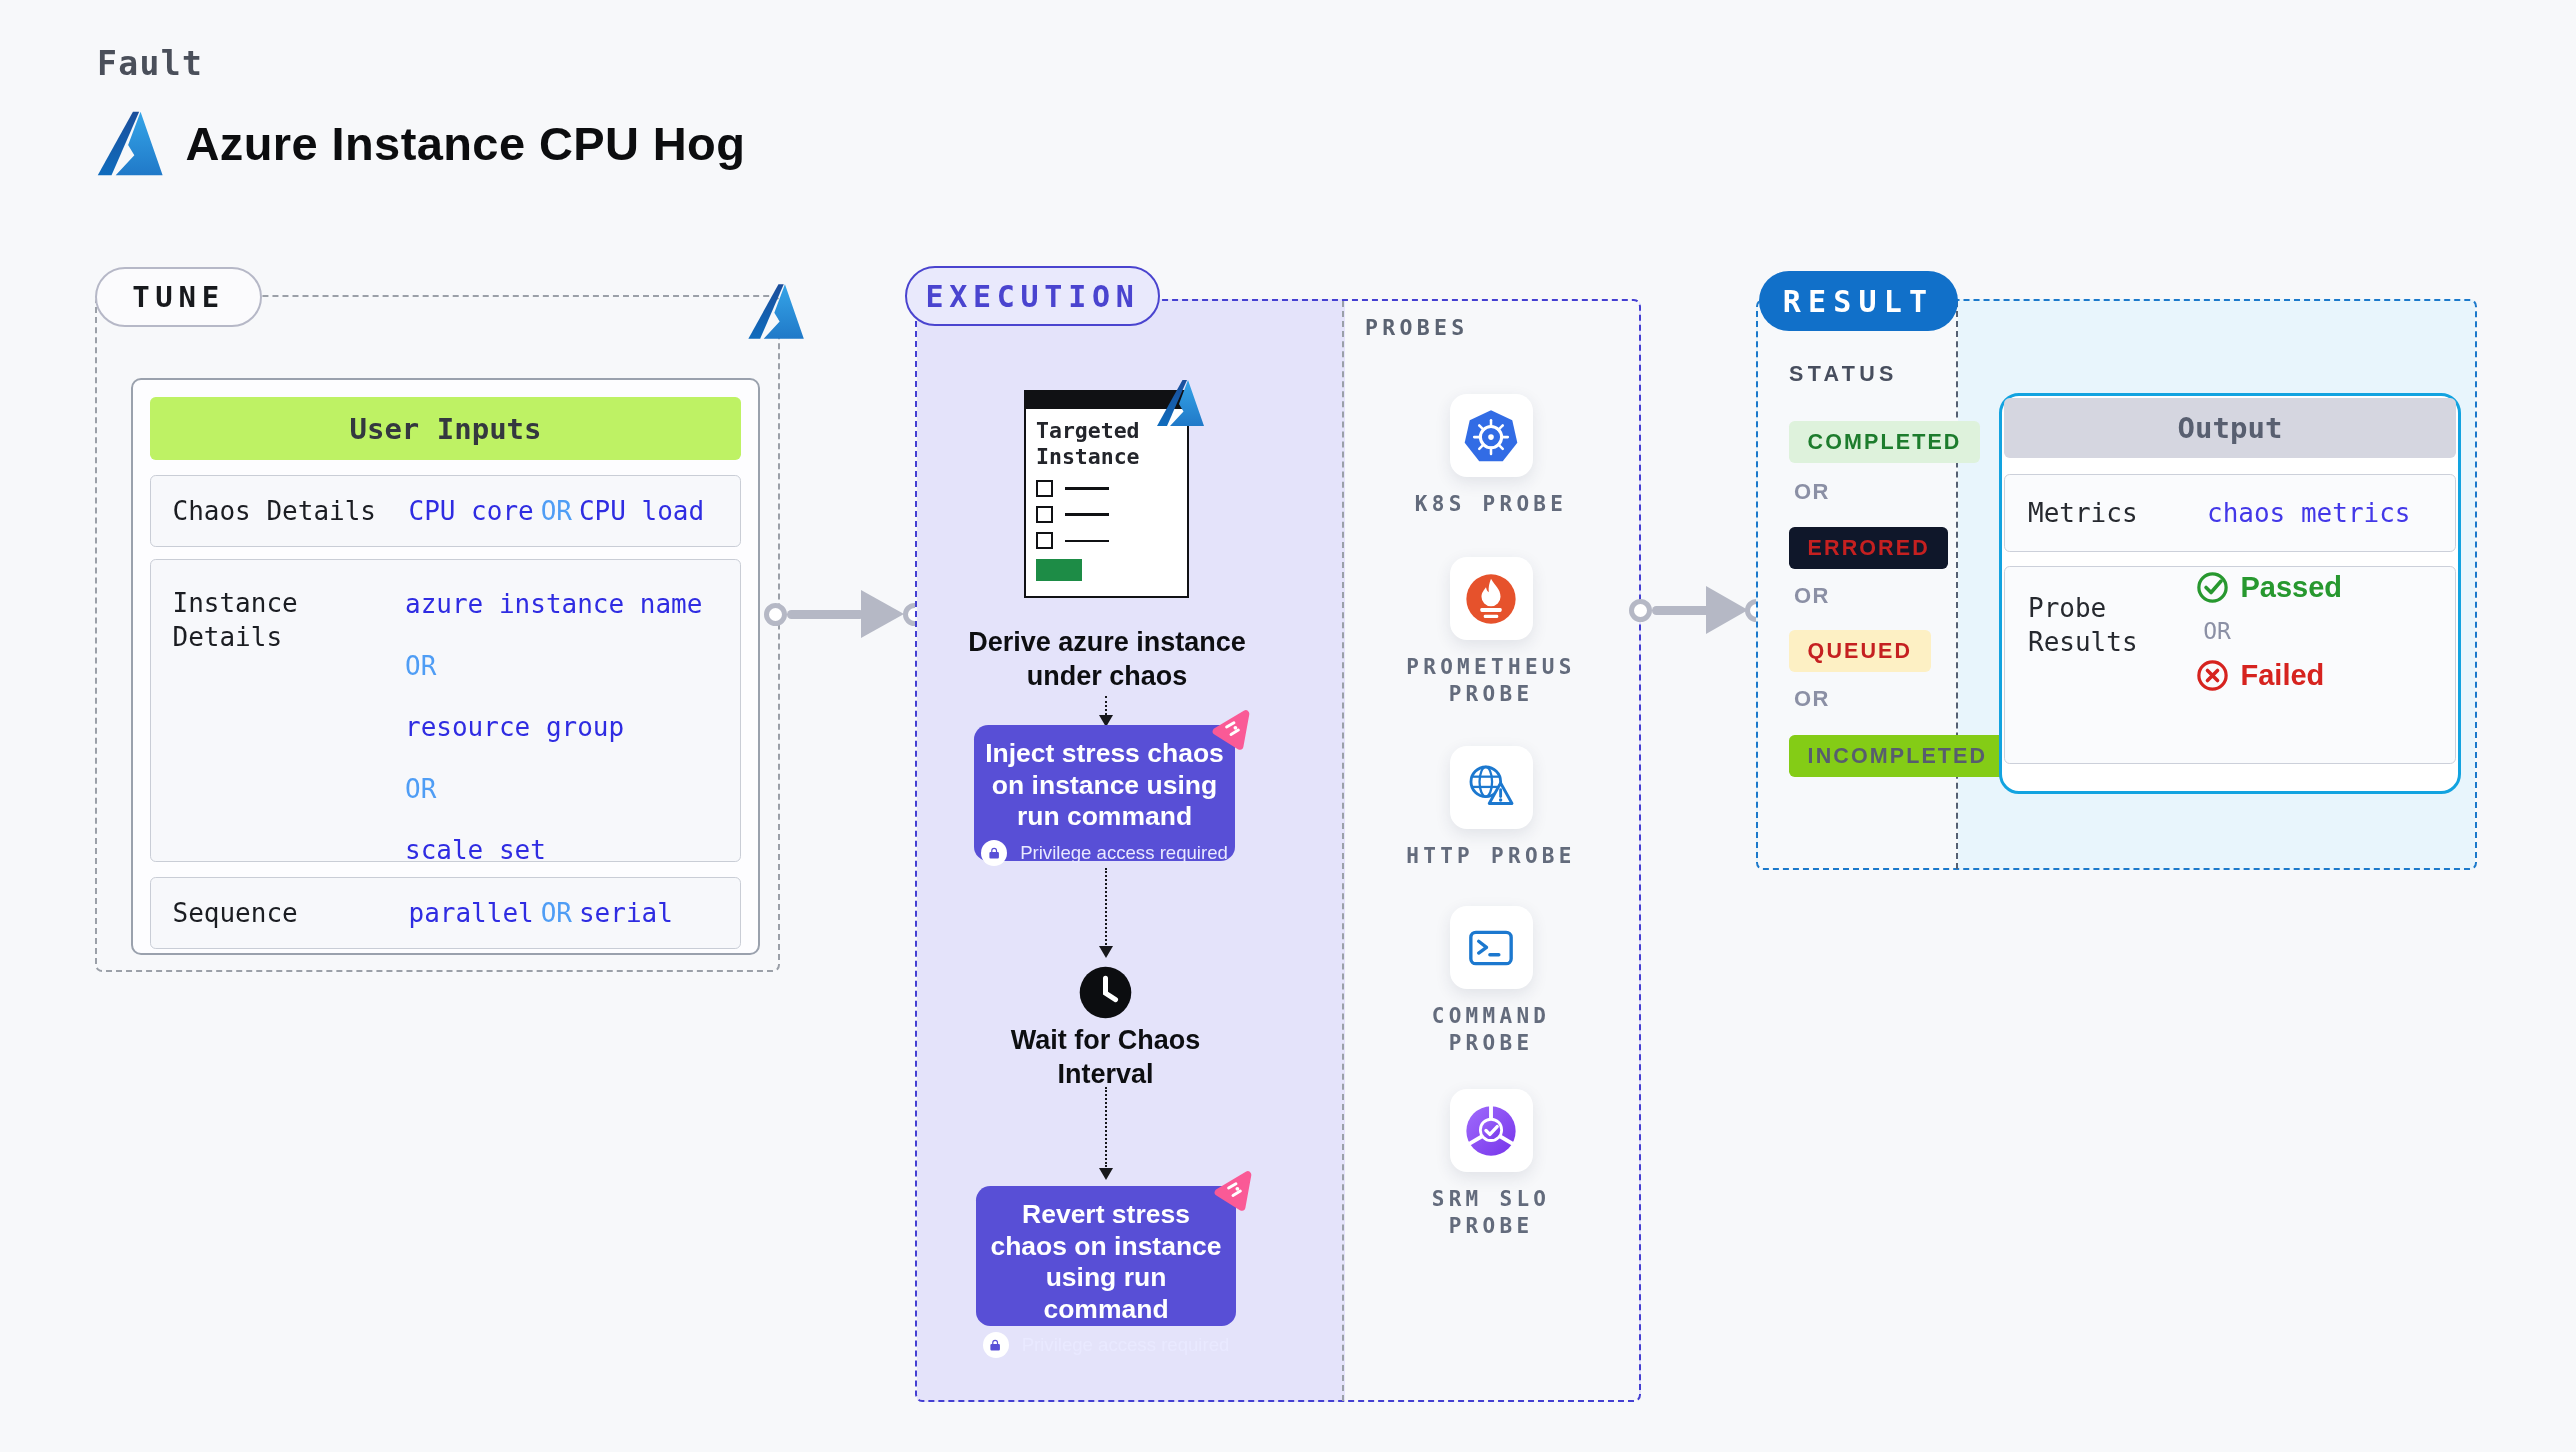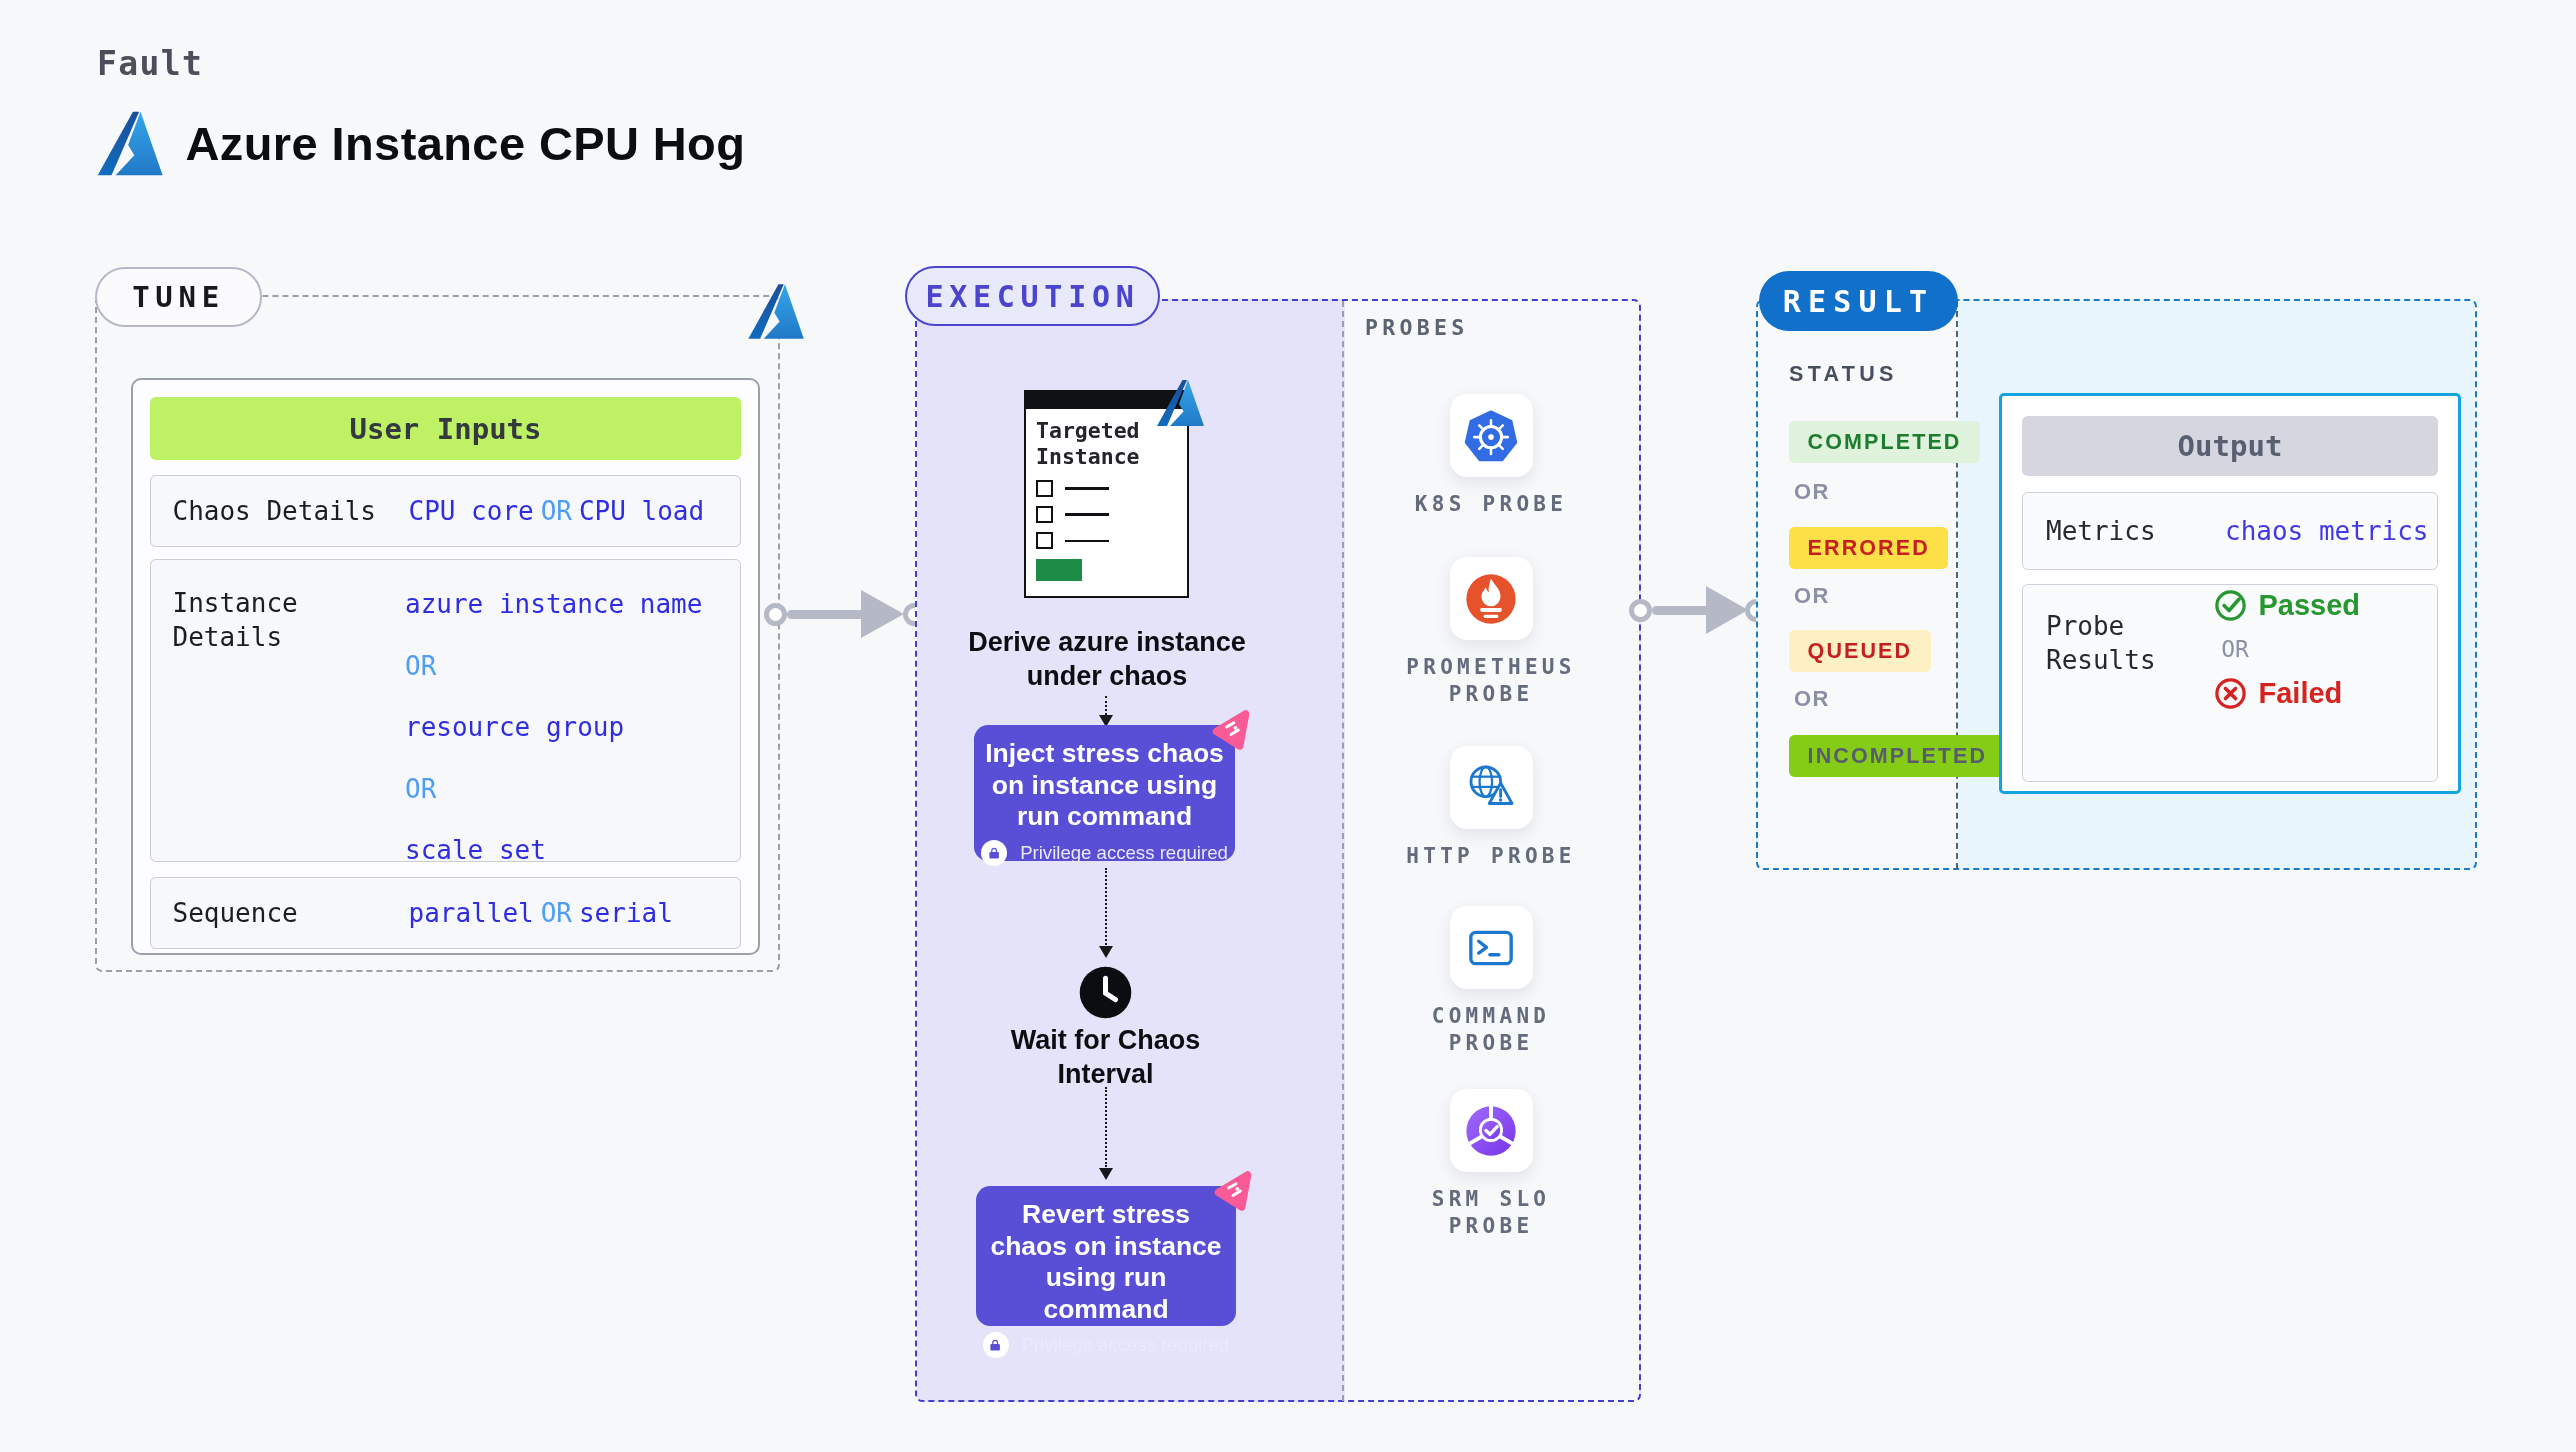--- a/index.html
+++ b/index.html
@@ -75,26 +75,26 @@
               box-shadow:0 5.7px 15.8px rgba(40,50,80,.10);display:flex;align-items:center;justify-content:center;}
   .probe-label{margin-top:14.3px;font-size:21px;line-height:27px;font-weight:bold;letter-spacing:4.3px;color:#636b7c;}
 
   
   .result-box{left:1756px;top:299px;width:721px;height:571px;border:2.9px dashed #1b79cb;border-radius:7.2px;
               background:linear-gradient(to right,#f7f9fb 0px,#f7f9fb 200px,#e8f5fc 200px);box-sizing:border-box;}
   .result-divider{left:1956px;top:301px;height:568px;width:0;border-left:2.1px dashed #556072;}
   .status-label{left:1789px;top:362px;font-size:21.5px;font-weight:bold;letter-spacing:4.3px;color:#474e5e;}
   .badge{display:inline-block;padding:8.6px 18.6px;border-radius:5.7px;font-size:21.5px;font-weight:bold;letter-spacing:2.1px;}
   .badge-completed{background:#def2dc;color:#1d7c2d;}
-  .badge-errored{background:#fde047;color:#c52020;}
+  .badge-errored{background:#0f172a;color:#c52020;}
   .badge-queued{background:#fdf0c4;color:#c52020;}
   .badge-incompleted{background:#84cc16;color:#575d6e;}
   .status-or{font-size:22px;font-weight:bold;color:#8b90a5;letter-spacing:1.4px;}
   .output-card{left:1999px;top:393px;width:462px;height:401px;background:#ffffff;border:3.6px solid #12a3e0;
-               border-radius:5px;box-sizing:border-box;padding:20px;}
+               border-radius:20px;box-sizing:border-box;padding:2px;}
   .out-header{height:60px;background:#d5d6e0;border-radius:5.7px;display:flex;align-items:center;justify-content:center;
               font-size:29px;font-weight:bold;color:#585f70;}
   .out-row{border:1.4px solid #ccd0da;border-radius:5.7px;background:#fafbfd;position:relative;}
   .out-metrics{margin-top:15.8px;height:76px;display:flex;align-items:center;}
   .out-metrics .lbl{padding-left:23px;width:179px;flex:0 0 179px;font-size:26px;color:#26292f;}
   .out-metrics .v{font-size:26px;color:#4338e8;}
   .out-results{margin-top:14.3px;height:196px;}
   .pr-label{position:absolute;left:23px;top:24px;width:129px;font-size:26px;line-height:34px;color:#26292f;}
   .pr-col{position:absolute;left:191px;top:4px;}
   .pr-row{display:flex;align-items:center;gap:11.5px;}

